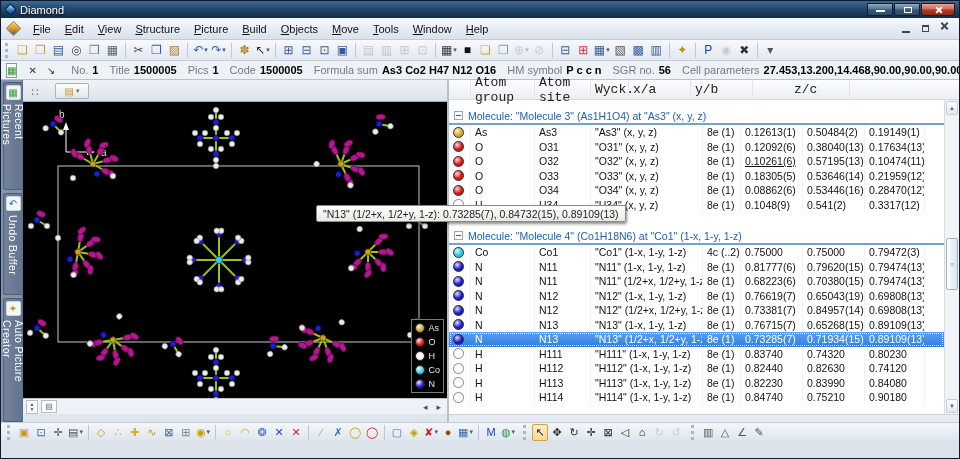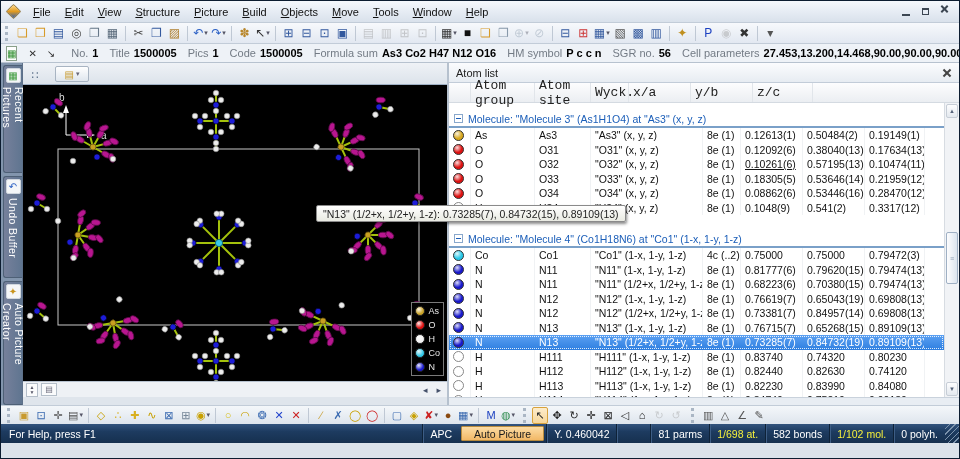--- a/index.html
+++ b/index.html
@@ -155,20 +155,36 @@
   
   .tooltip{position:absolute;left:315px;top:204px;height:17px;z-index:60;display:flex;align-items:center;
     padding:0 6px;background:linear-gradient(#ffffff,#e9eae2);border:1px solid #8a8a8a;border-radius:2px;
     box-shadow:1px 2px 3px rgba(0,0,0,.45);color:#222;font-size:10.5px;white-space:nowrap;}
 </style>
 </head>
 <body>
 
 <div class="win">
 
+  <div class="titlebar">
+    <span class="dlogo"></span>
+    <span class="ttitle">Diamond</span>
+    <div class="winbtns">
+      <div class="wb">
+          <i class="g-min"></i>
+        </div>
+      <div class="wb">
+          <i class="g-max"></i>
+        </div>
+      <div class="wb close">
+          <i class="g-x1"></i>
+          <i class="g-x2"></i>
+        </div>
+    </div>
+  </div>
 
   <div class="menubar">
     <span class="mlogo"></span>
     <div id="menus"><span class="menu-item">File</span><span class="menu-item">Edit</span><span class="menu-item">View</span><span class="menu-item">Structure</span><span class="menu-item">Picture</span><span class="menu-item">Build</span><span class="menu-item">Objects</span><span class="menu-item">Move</span><span class="menu-item">Tools</span><span class="menu-item">Window</span><span class="menu-item">Help</span></div>
     <div class="mdi-btns">
       <span class="mdib">
           <i class="mm"></i>
         </span>
       <span class="mdib">
           <i class="mr"></i>
@@ -648,32 +664,28 @@
             <span>▼</span>
           </span>
         <span class="kbd">▤</span>
         <span class="hsp"></span>
         <span class="harr">◂</span>
         <span class="harr">▸</span>
       </div>
     </div>
 
     <div class="panel">
-      <div class="panel-head">
-        <span>Atom list</span>
-        <span class="phx"></span>
-      </div>
       <div class="thead" id="thead">
           <span class="th" style="width: 22px;"></span>
           <span class="th" style="width: 64px;">Atom group</span>
           <span class="th" style="width: 56px;">Atom site</span>
           <span class="th" style="width: 38px;">Wyck.</span>
           <span class="th" style="width: 62px;">x/a</span>
           <span class="th" style="width: 62px;">y/b</span>
-          <span class="th" style="width: 60px;">z/c</span>
+          <span class="th" style="width: 60px; margin-left: 37px;">z/c</span>
           <span class="th" style="flex: 1 1 0%; border-right: none;"></span>
         </div>
       <div class="tbody-wrap">
         <div class="tbody" id="tbody">
             <div class="gap"></div>
             <div class="grow">
               <span class="mbox"></span>
               <span>Molecule: "Molecule 3" (As1H1O4) at "As3" (x, y, z)</span>
             </div>
             <div class="trow">
@@ -839,21 +851,21 @@
             </div>
             <div class="trow sel">
               <span class="td" style="width: 22px;">
                 <span class="sph" style="--c: #1818cc;"></span>
               </span>
               <span class="td" style="width: 64px;">N</span>
               <span class="td" style="width: 56px;">N13</span>
               <span class="td" style="width: 112px;">"N13" (1/2+x, 1/2+y, 1-z)</span>
               <span class="td" style="width: 38px;">8e (1)</span>
               <span class="td" style="width: 62px;">0.73285(7)</span>
-              <span class="td" style="width: 62px;">0.84732(19)</span>
+              <span class="td" style="width: 62px;">0.71934(15)</span>
               <span class="td" style="width: 60px;">0.89109(13)</span>
               <span class="td" style="flex: 1 1 0%; border-right: none;"></span>
             </div>
             <div class="trow">
               <span class="td" style="width: 22px;">
                 <span class="sph h" style="--c: #ffffff;"></span>
               </span>
               <span class="td" style="width: 64px;">H</span>
               <span class="td" style="width: 56px;">H111</span>
               <span class="td" style="width: 112px;">"H111" (1-x, 1-y, 1-z)</span>
@@ -1048,30 +1060,17 @@
         </span>
         <span class="tbtn">
           <i class="tg" style="color: rgb(85, 85, 85);">∠</i>
         </span>
         <span class="tbtn">
           <i class="tg" style="color: rgb(85, 85, 85);">✎</i>
         </span>
       </div>
   </div>
 
-  <div class="statusbar" id="statusbar">
-      <span class="ss first" style="flex: 1 1 0%;">For Help, press F1</span>
-      <span class="ss">APC</span>
-      <span class="ss hl">Auto Picture</span>
-      <span class="ss">Y. 0.460042</span>
-      <span class="ss" style="width: 34px;"></span>
-      <span class="ss">81 parms</span>
-      <span class="ss acc">1/698 at.</span>
-      <span class="ss">582 bonds</span>
-      <span class="ss acc">1/102 mol.</span>
-      <span class="ss">0 polyh.</span>
-      <span class="sgrip"></span>
-    </div>
 
   <div class="tooltip">
     <span>"N13" (1/2+x, 1/2+y, 1-z): 0.73285(7), 0.84732(15), 0.89109(13)</span>
   </div>
 </div>
 
 </body></html>

